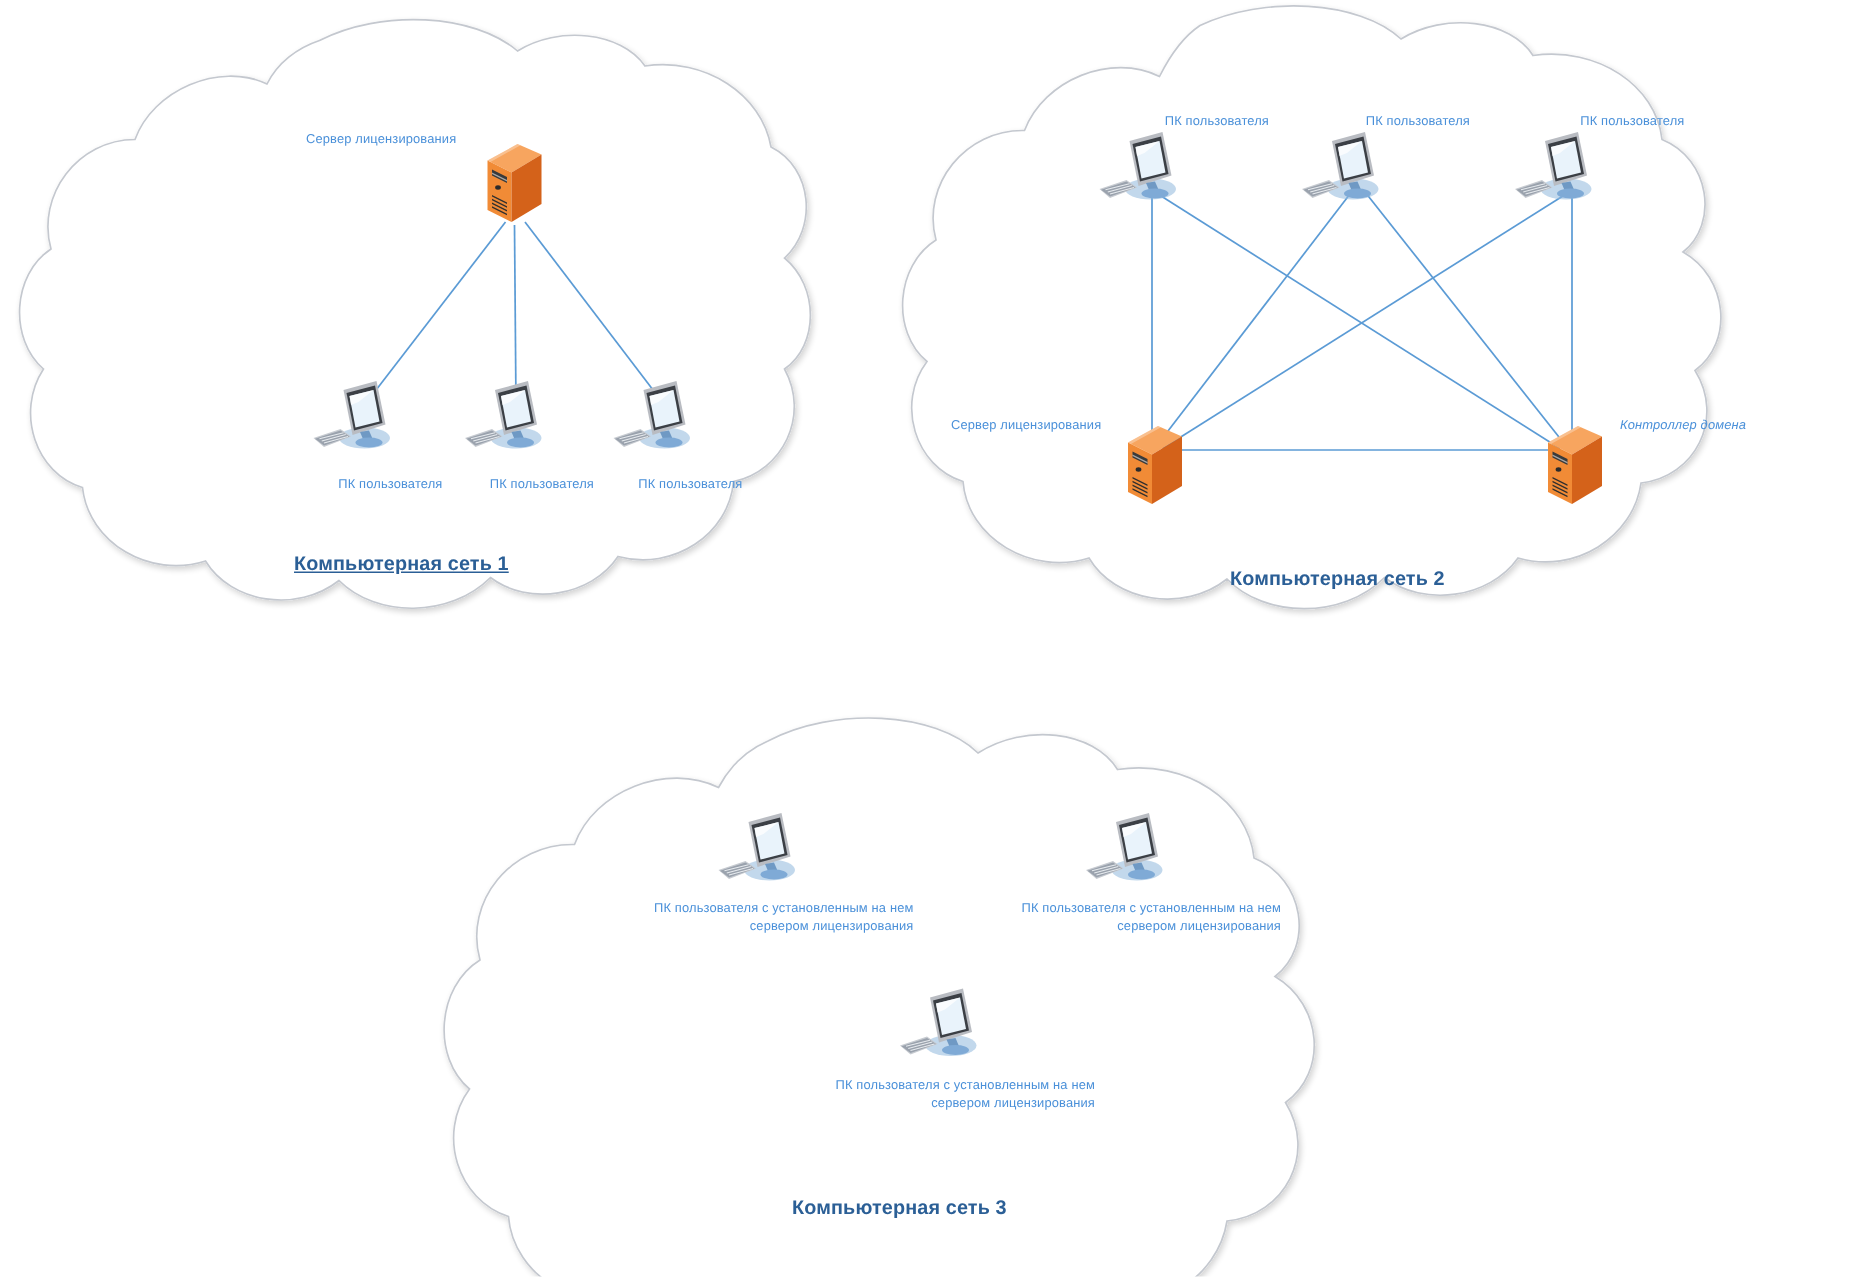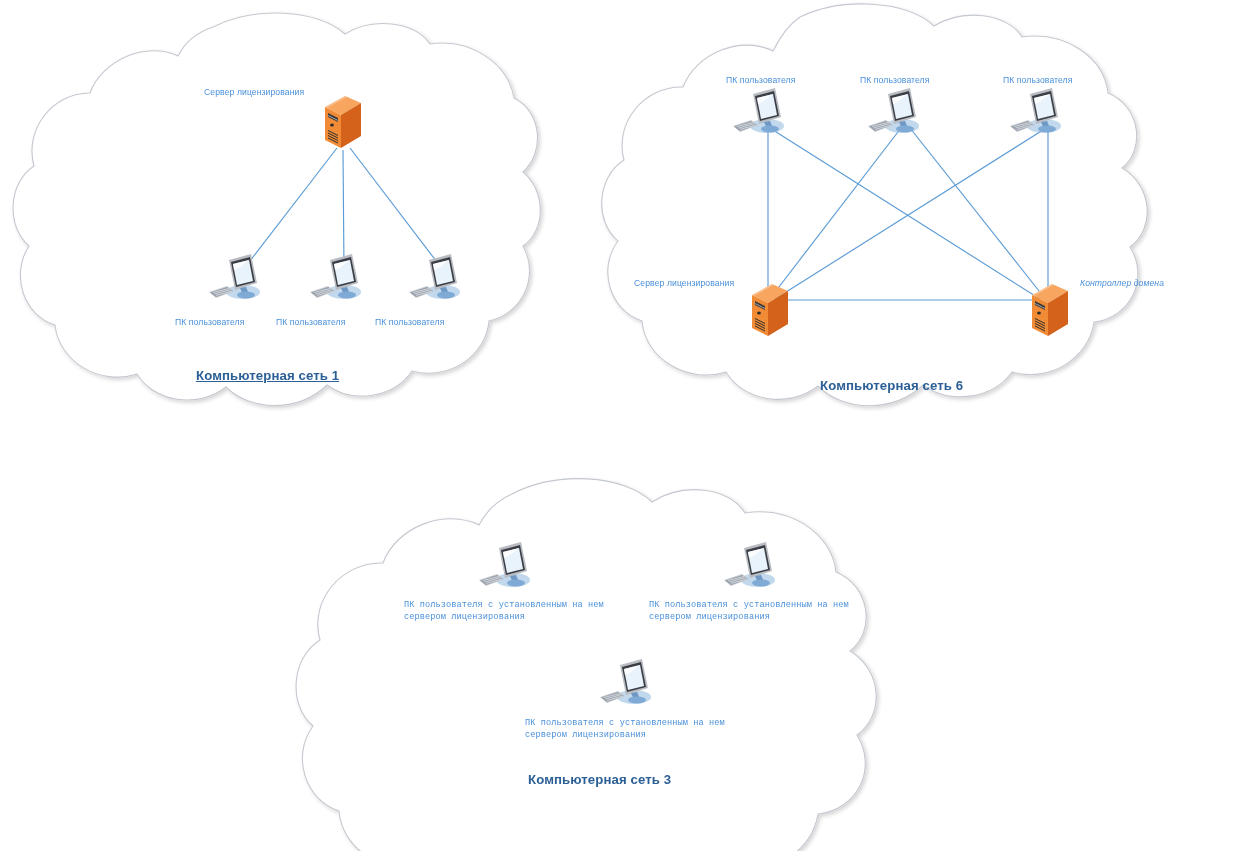--- a/index.html
+++ b/index.html
@@ -7,23 +7,23 @@
   body{
     width:1239px;height:851px;position:relative;overflow:hidden;
     font-family:"Liberation Sans","DejaVu Sans",sans-serif;
   }
   #stage{position:absolute;left:0;top:0;width:1239px;height:851px;}
   svg.layer{position:absolute;left:0;top:0;width:1239px;height:851px;overflow:visible;}
   .cloud-path{fill:#ffffff;stroke:#c4c8cf;stroke-width:1.1;}
   .link-line{stroke:#5b9bd5;stroke-width:1.15;fill:none;}
   .node-label{
     position:absolute;color:#4a90d9;font-size:8.6px;line-height:12px;
-    text-align:left;white-space:nowrap;letter-spacing:.1px;
+    text-align:right;white-space:nowrap;letter-spacing:.1px;
   }
-  .node-label.wrap{white-space:normal;width:200px;font-family:Liberation Mono, monospace;}
+  .node-label.wrap{white-space:normal;width:200px;}
   .net-title{
     position:absolute;color:#2b5f96;font-size:13.2px;font-weight:bold;
     white-space:nowrap;letter-spacing:.1px;
   }
   .icon{position:absolute;}
   .icon svg{display:block;overflow:visible;}
 </style>
 </head>
 <body>
 
@@ -289,21 +289,21 @@
         <g fill="#2f2f2f">
           <polygon points="7,37 17,42 17,43 7,38"></polygon>
           <polygon points="7,39.5 17,44.5 17,45.5 7,40.5"></polygon>
           <polygon points="7,42 17,47 17,48 7,43"></polygon>
           <polygon points="7,44.5 17,49.5 17,50.5 7,45.5"></polygon>
         </g>
         <polygon points="4,14 24,3 26,3.8 6,15" fill="#ffffff" opacity="0.3"></polygon>
       </svg>
     </div>
 
-    <div class="net-title" style="left:820px;top:378px;">Компьютерная сеть 6</div>
+    <div class="net-title" style="left:820px;top:378px;">Компьютерная сеть 2</div>
   </div>
 
   <div>
     <div class="icon" style="left:477px;top:538px;">
       <svg width="58" height="58" viewBox="0 0 58 58">
         <ellipse cx="36" cy="42" rx="17" ry="7" fill="#8fb8dd" opacity="0.55"></ellipse>
         <polygon points="22,10 44,4 50,33 28,40" fill="#b9bcc2"></polygon>
         <polygon points="24,12 43,7 48,32 29,37" fill="#3b3f45"></polygon>
         <polygon points="26,14 42,10 46,31 30,35" fill="#e9f3fb"></polygon>
         <polygon points="26,14 42,10 32,18 27,20" fill="#ffffff" opacity="0.75"></polygon>
@@ -353,16 +353,16 @@
         <polygon points="3,42.5 20,37 26,41 9,47" fill="#9aa2ad"></polygon>
         <g stroke="#e6eaee" stroke-width="0.7">
           <line x1="6" y1="42.5" x2="22" y2="38.5"></line>
           <line x1="7.5" y1="44" x2="23.5" y2="39.6"></line>
           <line x1="9" y1="45.4" x2="25" y2="41"></line>
         </g>
       </svg>
     </div>
     <div class="node-label wrap" style="left:525px;top:717px;width:205px;">ПК пользователя с установленным на нем сервером лицензирования</div>
 
-    <div class="net-title" style="left:528px;top:772px;">Компьютерная сеть 3</div>
+    <div class="net-title" style="left:528px;top:797px;">Компьютерная сеть 3</div>
   </div>
 
 </div>
 
 </body></html>

